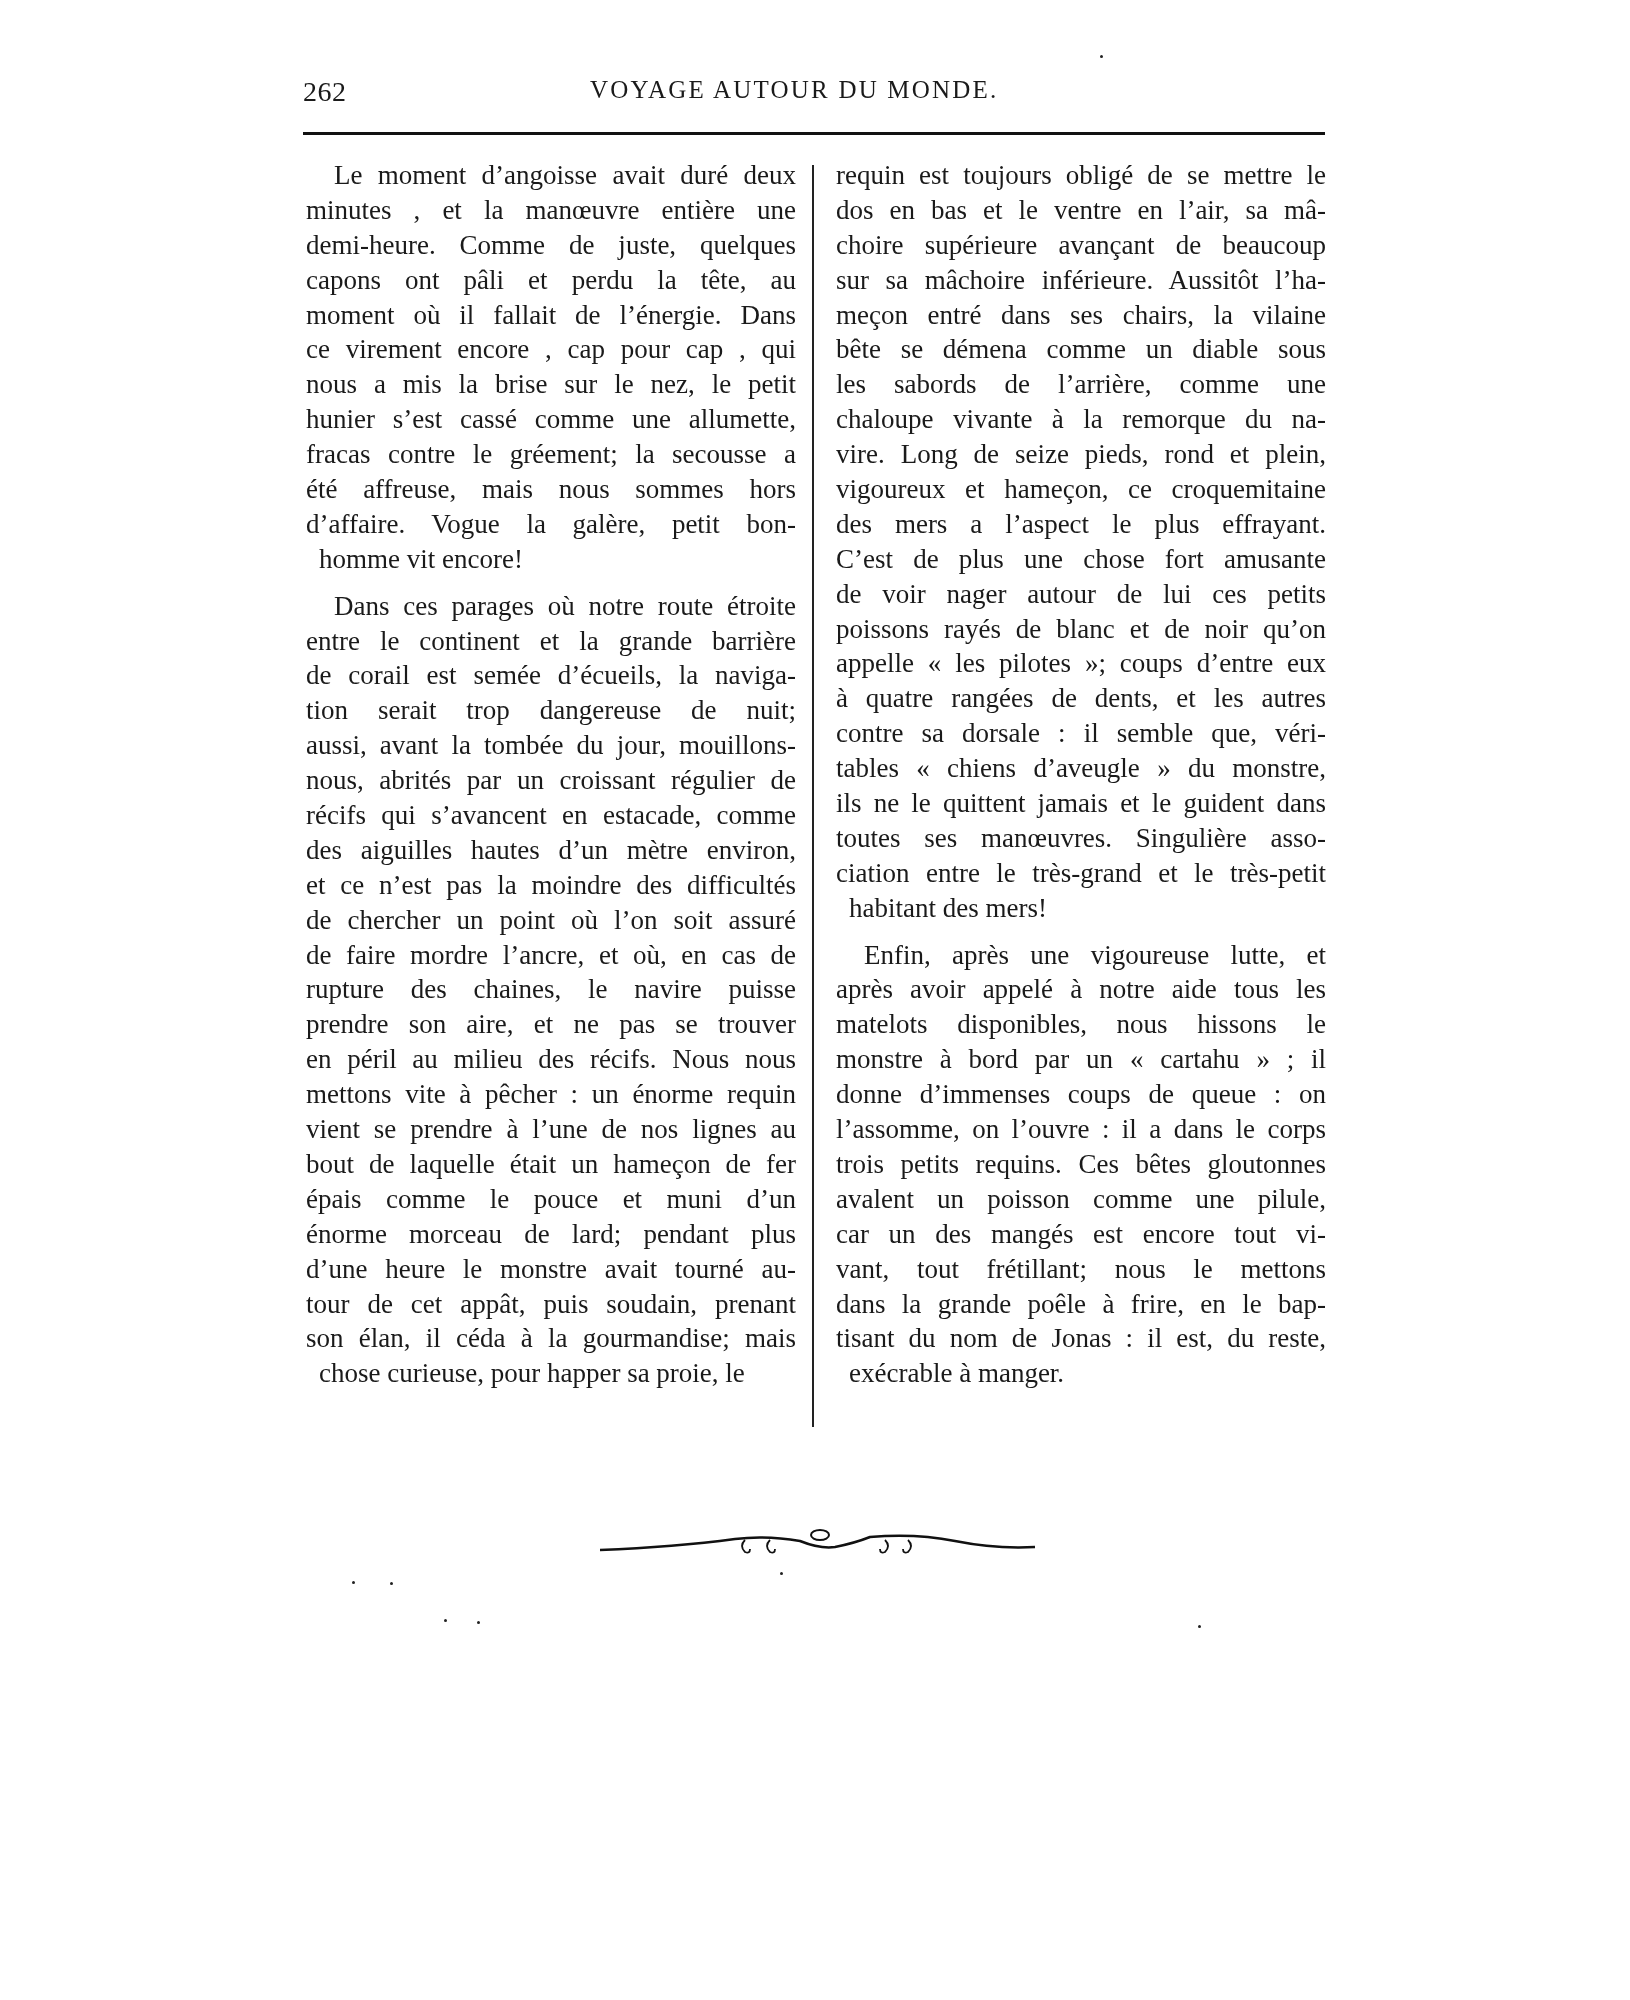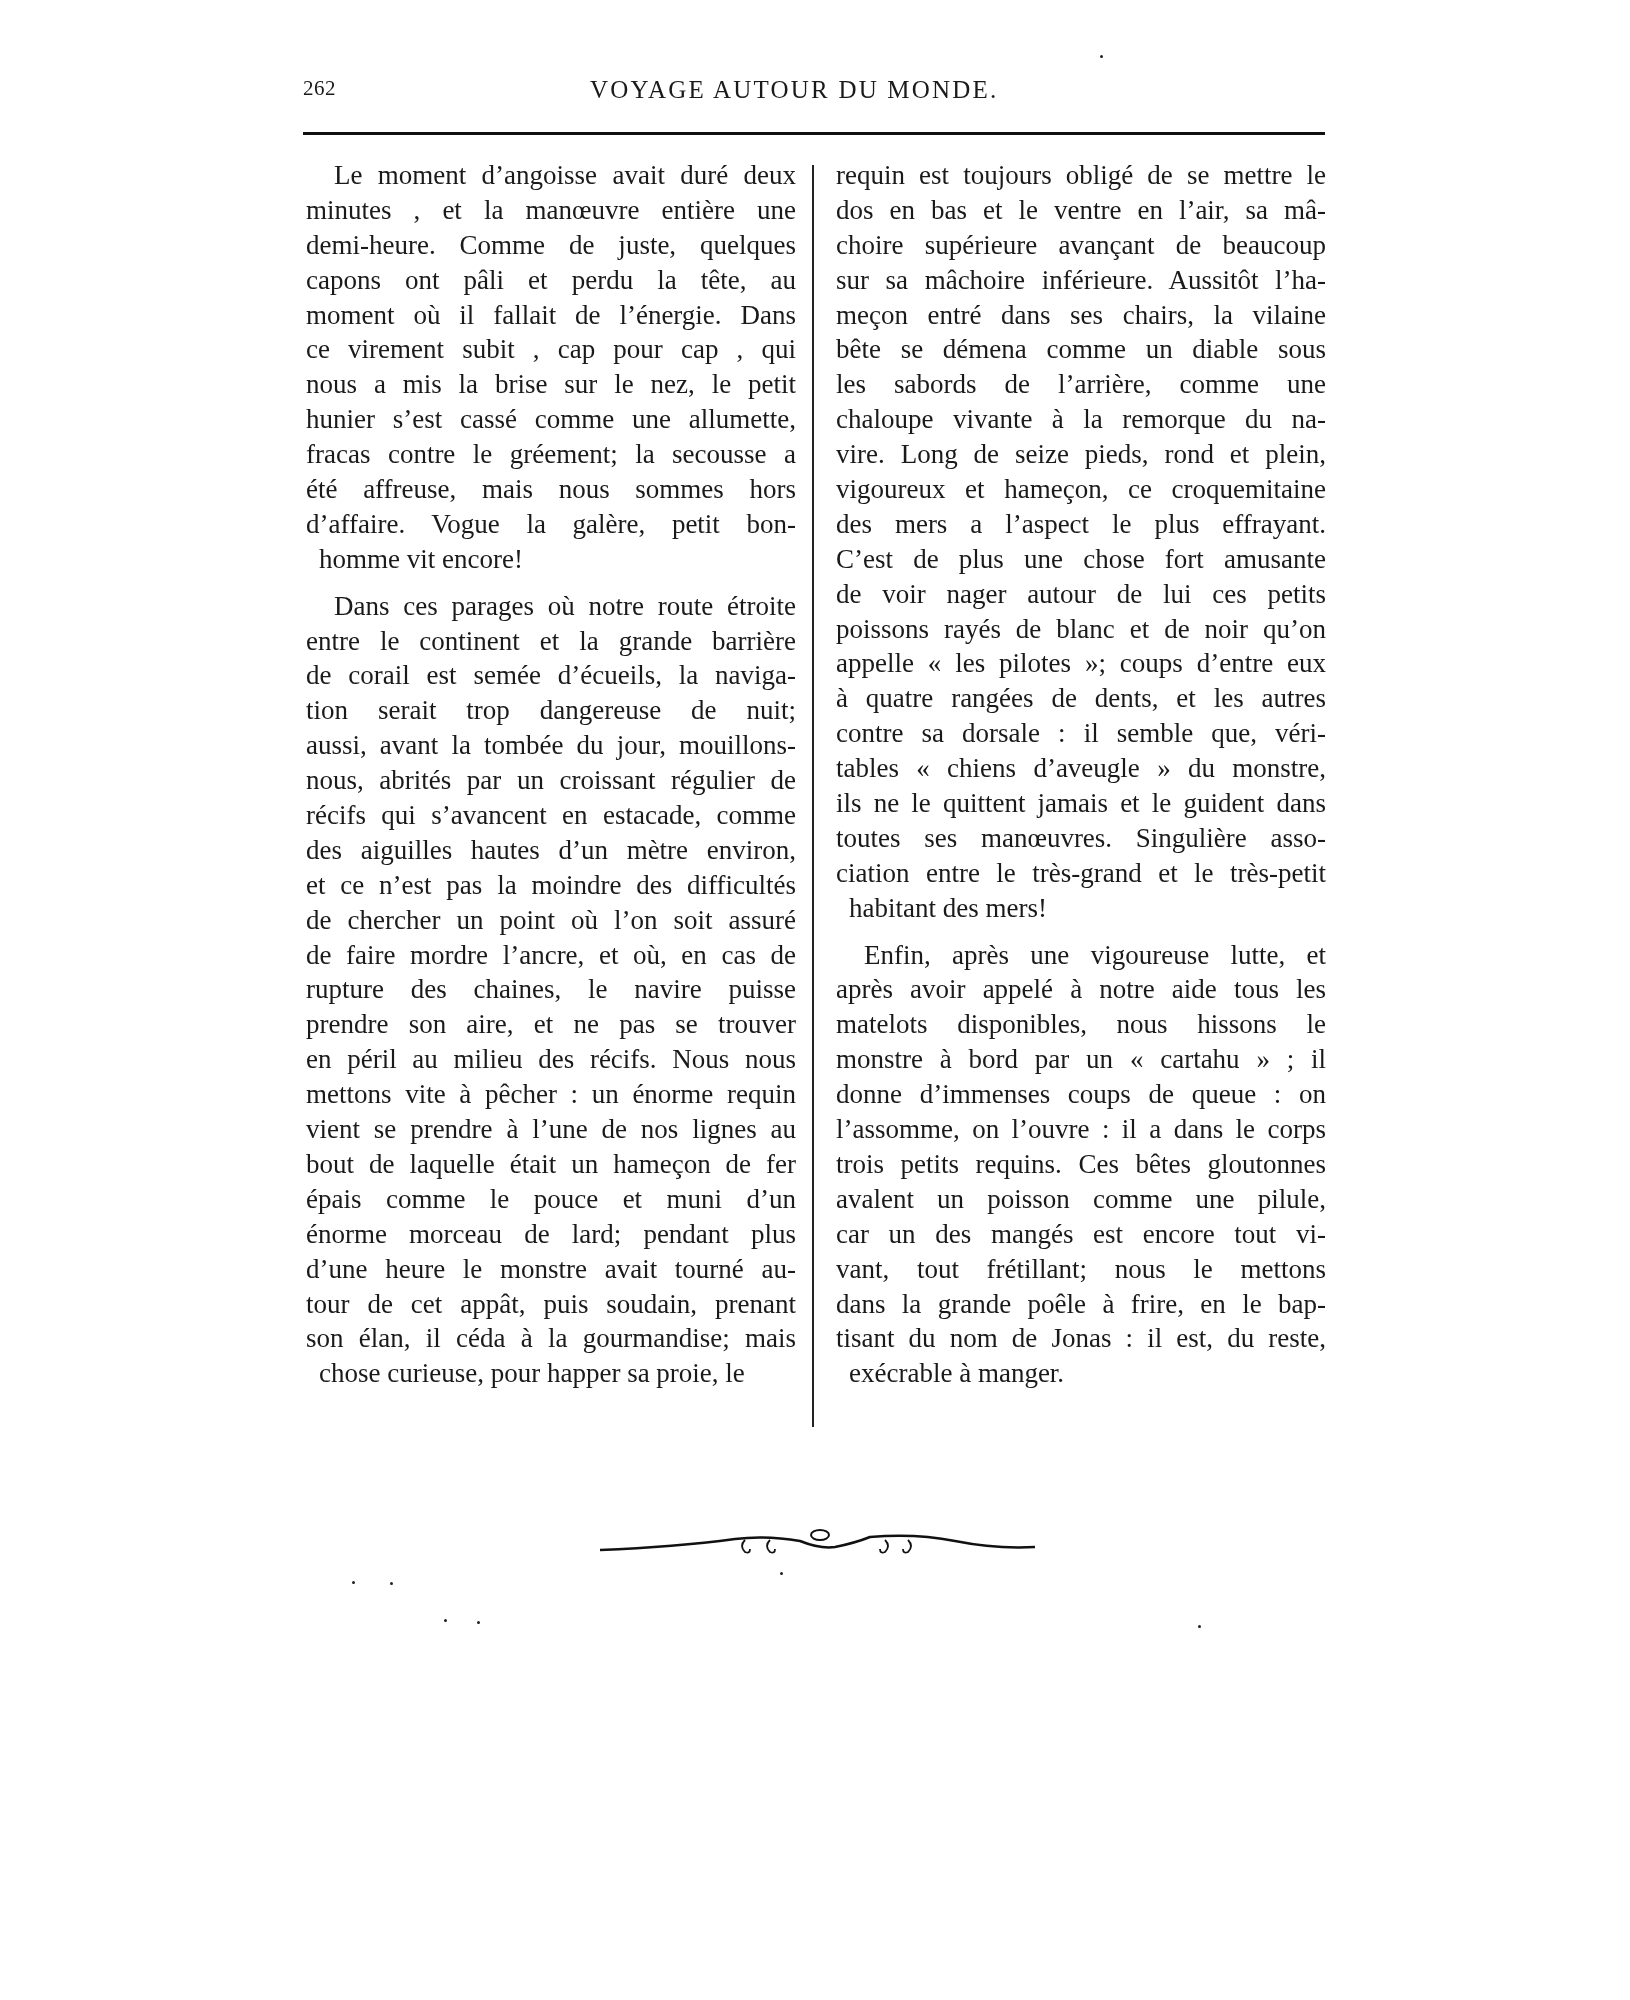--- a/index.html
+++ b/index.html
@@ -1,18 +1,18 @@
 <!DOCTYPE html>
 <html><head>
 <meta charset="utf-8">
 <style>
   html, body { margin: 0; padding: 0; background: #ffffff; }
   body { width: 1630px; height: 2000px; position: relative; overflow: hidden;
          font-family: "Liberation Serif", "DejaVu Serif", serif; color: #1a1a1a; }
-  .page-number { position: absolute; left: 303px; top: 76px; font-size: 21px; letter-spacing: 0.5px; }
+  .page-number { position: absolute; left: 303px; top: 76px; font-size: 28px; letter-spacing: 0.5px; }
   .running-title { position: absolute; left: 590px; top: 76px; font-size: 25px; letter-spacing: 2.2px; font-family: Liberation Serif, serif; }
   .header-rule { position: absolute; left: 303px; top: 132px; width: 1022px; height: 0;
                  border-top: 3px solid #111; }
   .column { position: absolute; top: 158px; width: 490px; font-size: 27px; line-height: 34.9px; }
   .col-left { left: 306px; }
   .col-right { left: 836px; }
   .line { display: block; white-space: nowrap; text-align: justify; text-align-last: justify; height: 34.9px; }
   .line.last { text-align-last: left; margin-left: 13px; }
   .line.indent { padding-left: 28px; }
   .para-gap { height: 12px; }
@@ -28,21 +28,21 @@
   <div class="page-number">262</div>
   <div class="running-title">VOYAGE AUTOUR DU MONDE.</div>
   <div class="header-rule"></div>
 
   <div class="column col-left" id="col-left">
       <span class="line indent">Le moment d’angoisse avait duré deux</span>
       <span class="line">minutes , et la manœuvre entière une</span>
       <span class="line">demi-heure. Comme de juste, quelques</span>
       <span class="line">capons ont pâli et perdu la tête, au</span>
       <span class="line">moment où il fallait de l’énergie. Dans</span>
-      <span class="line">ce virement subit , cap pour cap , qui</span>
+      <span class="line">ce virement encore , cap pour cap , qui</span>
       <span class="line">nous a mis la brise sur le nez, le petit</span>
       <span class="line">hunier s’est cassé comme une allumette,</span>
       <span class="line">fracas contre le gréement; la secousse a</span>
       <span class="line">été affreuse, mais nous sommes hors</span>
       <span class="line">d’affaire. Vogue la galère, petit bon-</span>
       <span class="line last">homme vit encore!</span>
       <div class="para-gap"></div>
       <span class="line indent">Dans ces parages où notre route étroite</span>
       <span class="line">entre le continent et la grande barrière</span>
       <span class="line">de corail est semée d’écueils, la naviga-</span>

